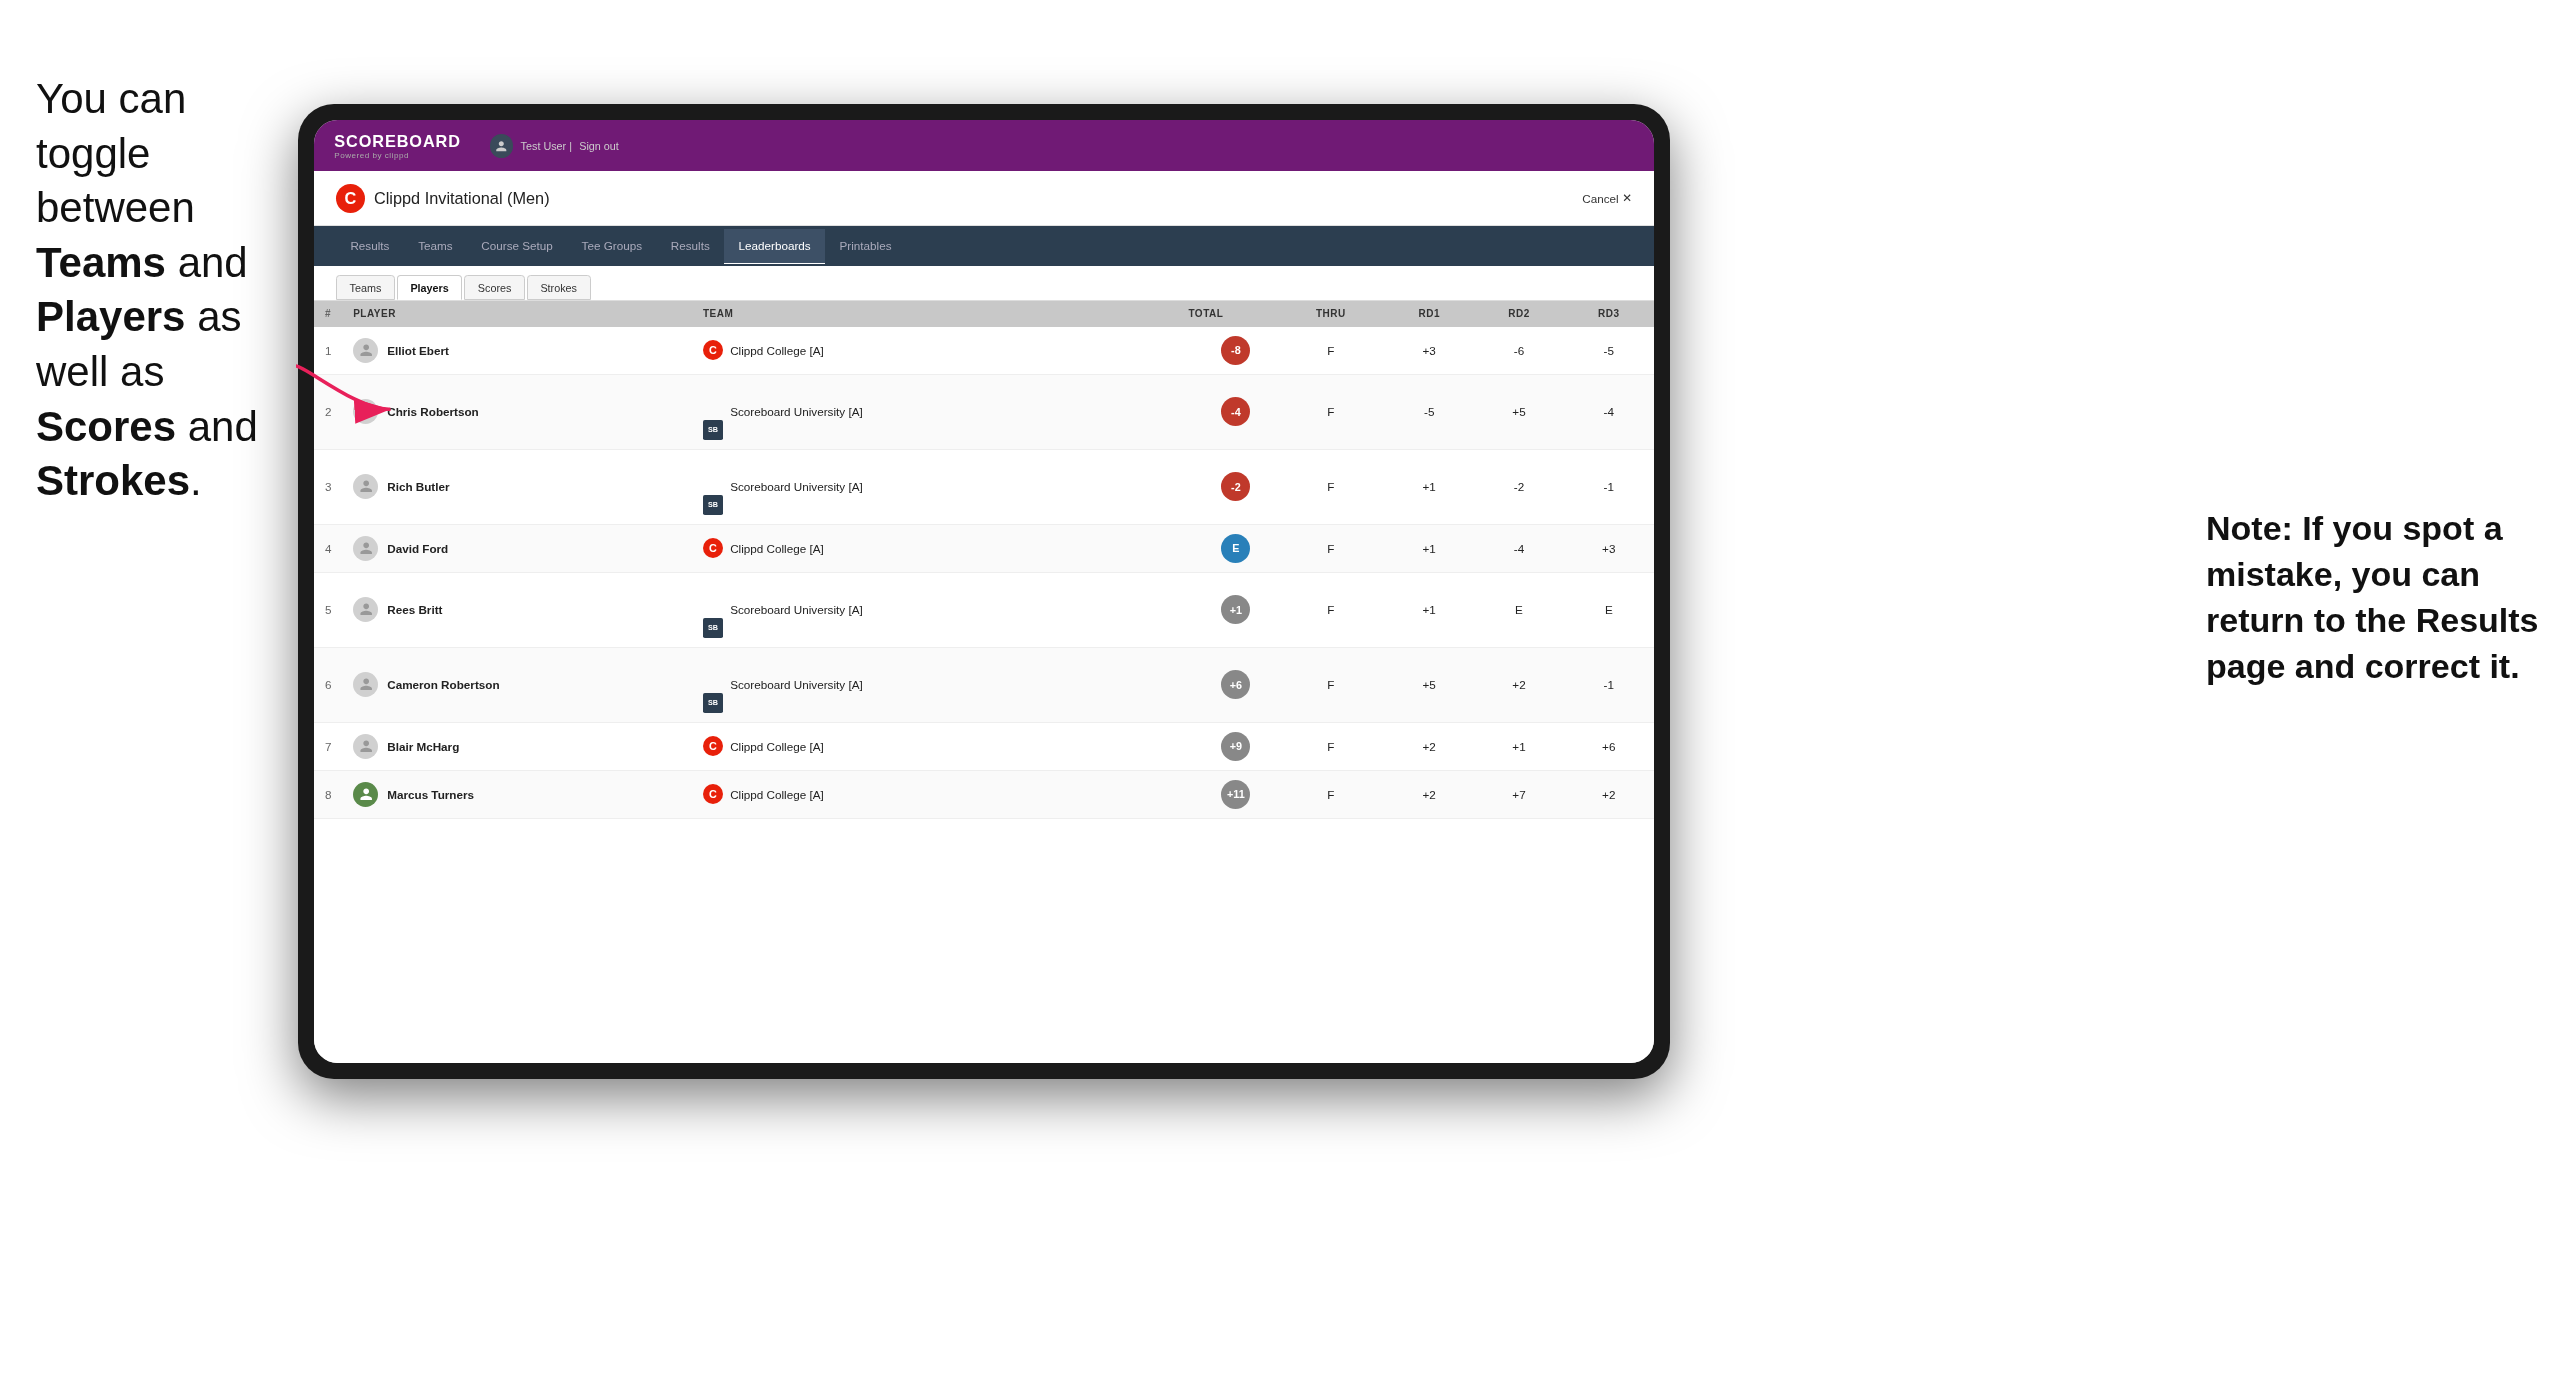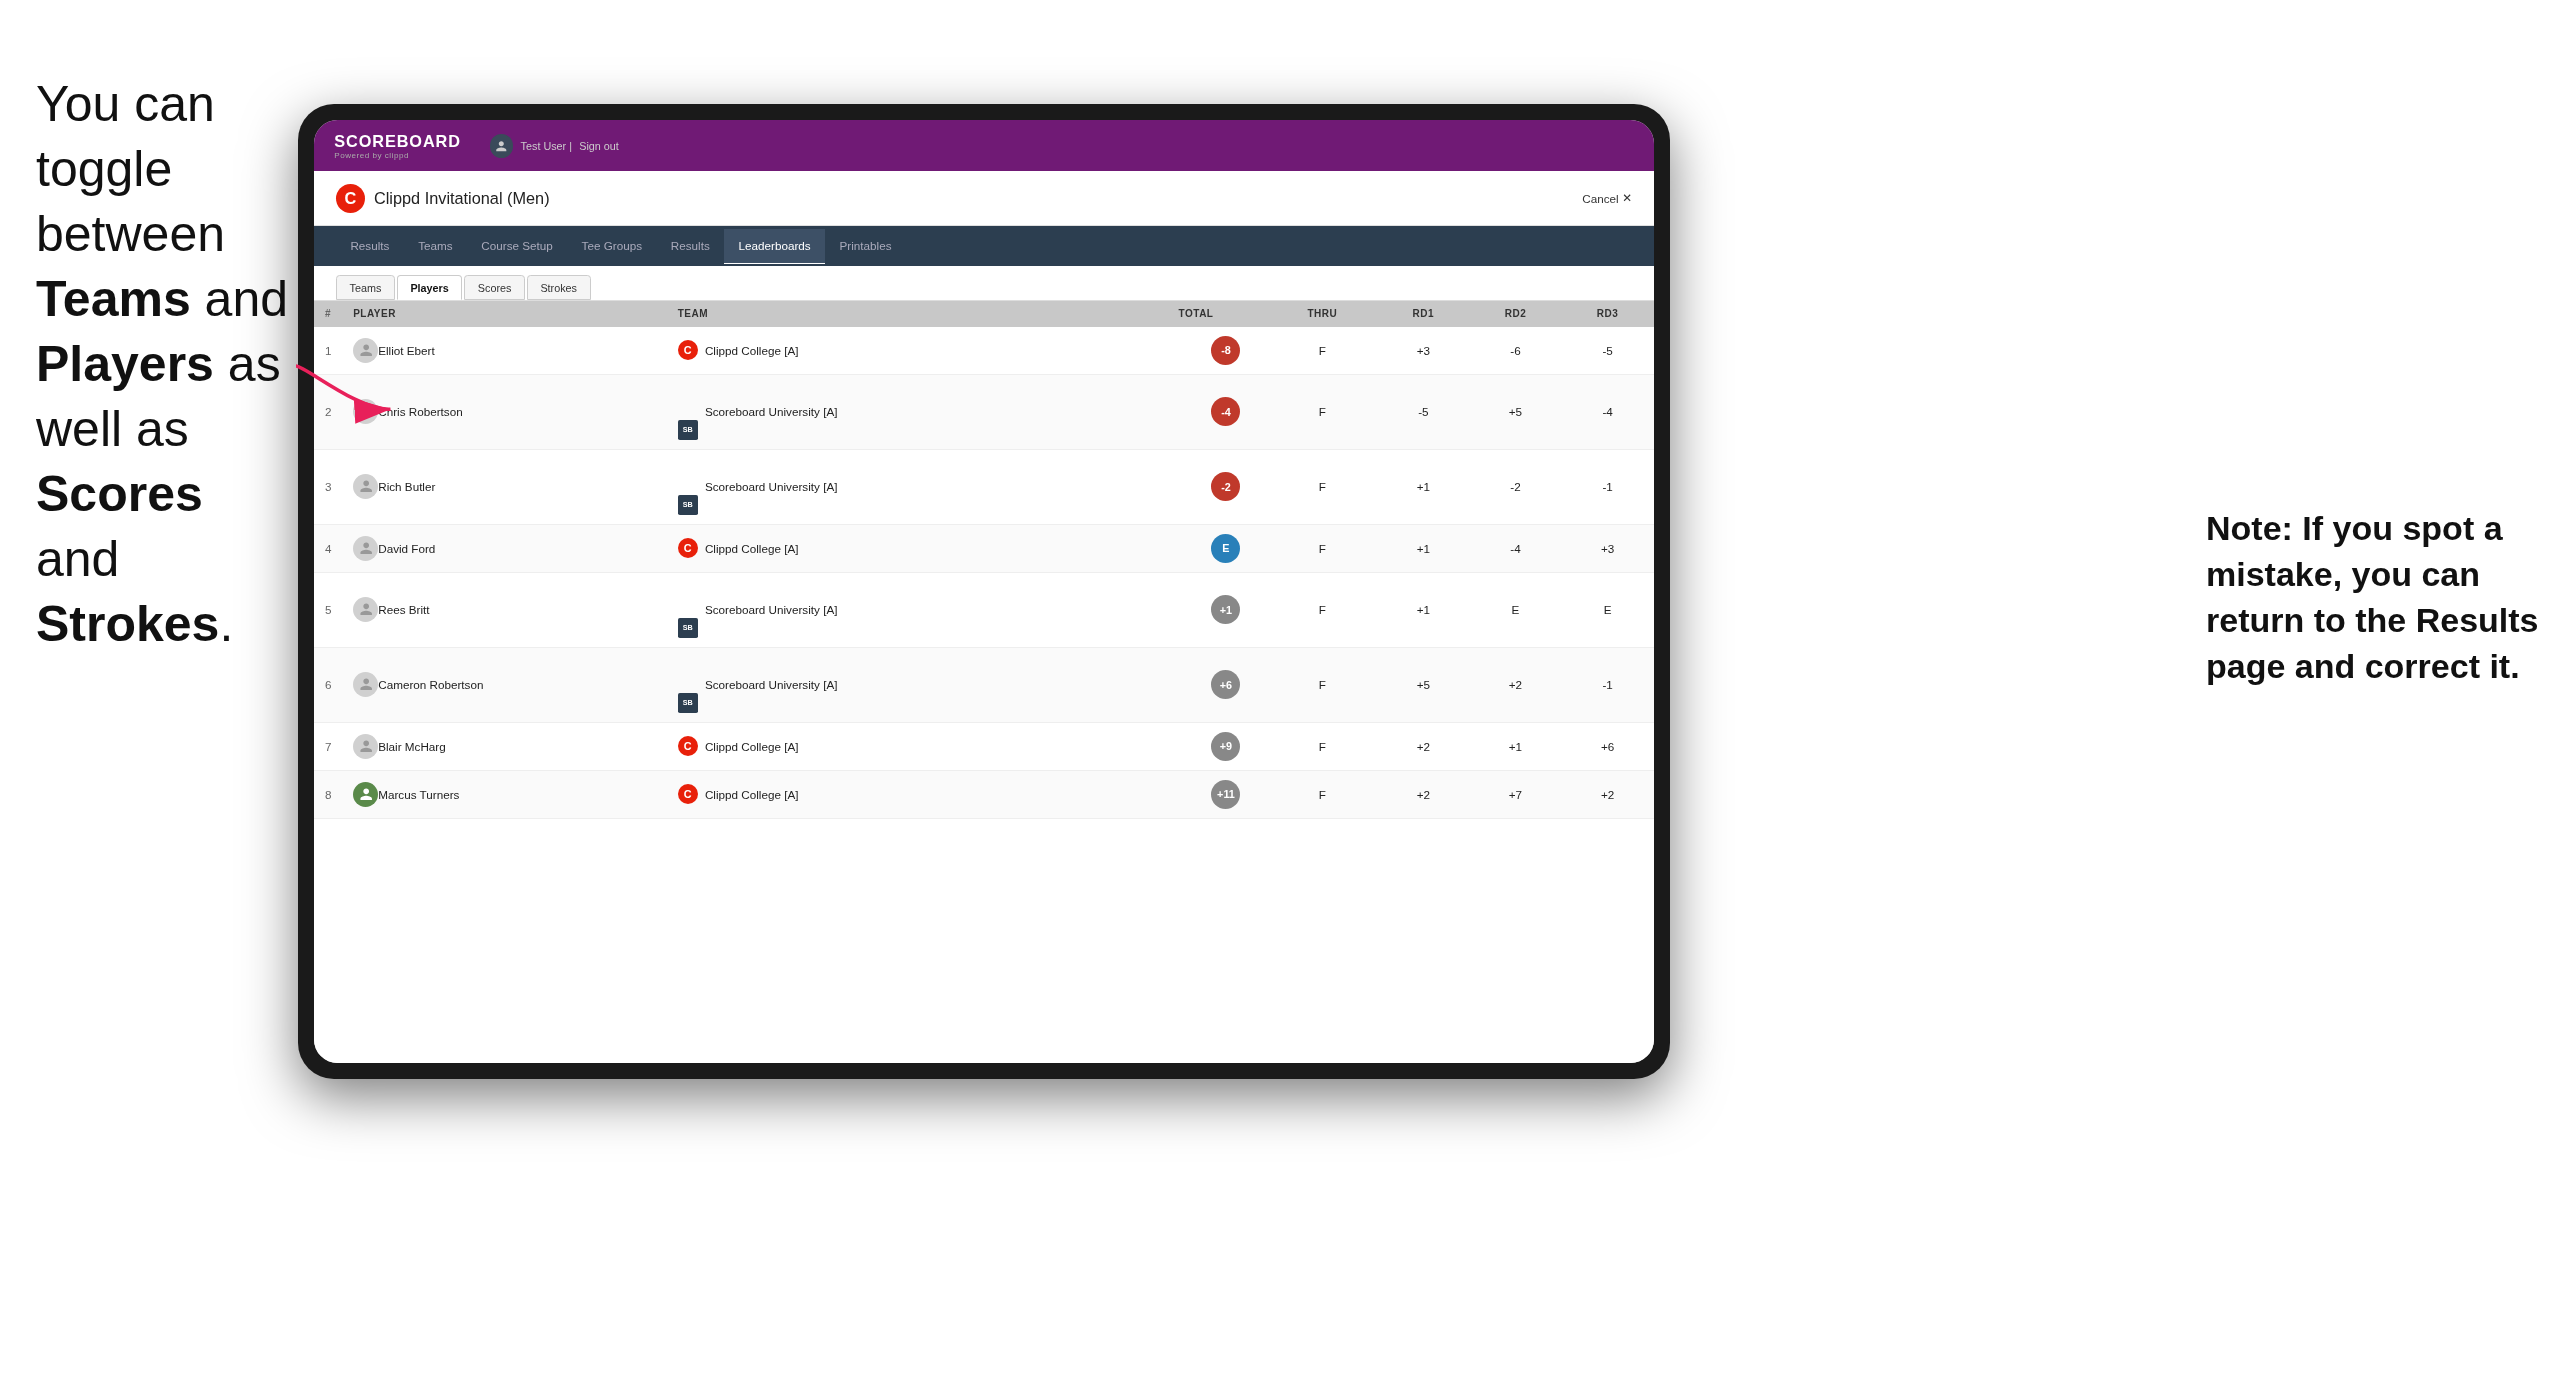--- a/index.html
+++ b/index.html
@@ -11,21 +11,21 @@
       position: relative;
       overflow: hidden;
     }
 
     
     .left-text {
       position: absolute;
       left: 36px;
       top: 72px;
       width: 262px;
-      font-size: 50px;
+      font-size: 42px;
       line-height: 1.3;
       color: #111;
     }
     .left-text b { font-weight: 800; }
 
     
     .right-text {
       position: absolute;
       right: 27px;
       top: 506px;
@@ -245,20 +245,22 @@
     tbody td {
       padding: 9px 10.8px;
       color: #222;
       font-size: 11.7px;
     }
     tbody td.center { text-align: center; }
 
     .player-cell {
       display: flex;
       align-items: center;
+      gap: 9px;
+      font-weight: bold;
     }
     .player-avatar {
       width: 25px;
       height: 25px;
       background: #d0d0d0;
       border-radius: 50%;
       display: flex;
       align-items: center;
       justify-content: center;
       flex-shrink: 0;

